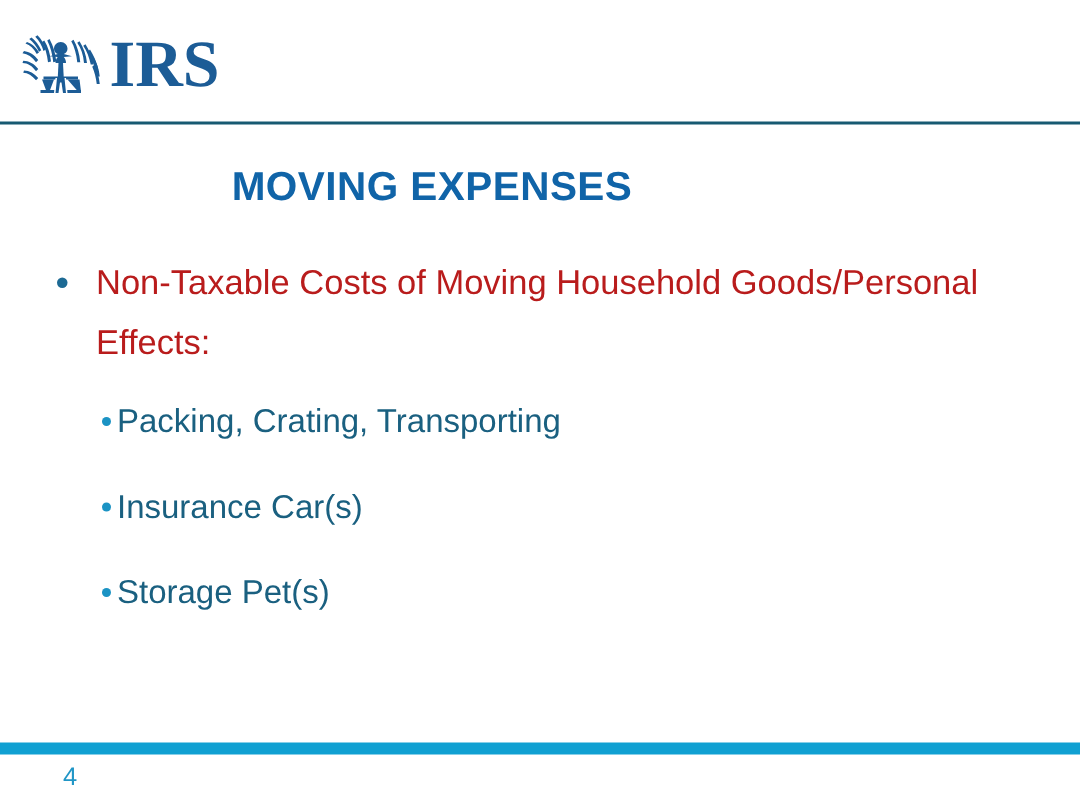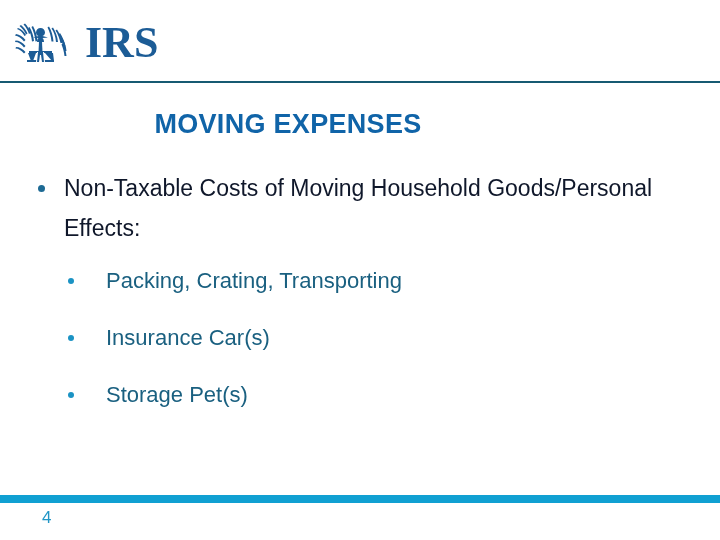--- a/index.html
+++ b/index.html
@@ -46,21 +46,21 @@
     display: block;
   }
 
   .logo-wordmark {
     font-family: "Liberation Serif", "DejaVu Serif", serif;
     font-weight: bold;
     font-size: 44px;
     line-height: 44px;
     letter-spacing: 0px;
     color: #1c5c96;
-    margin-left: 17px;
+    margin-left: 5px;
     padding-bottom: 3px;
     text-align: center;
   }
 
   .header-rule {
     position: absolute;
     left: 0;
     top: 81px;
     width: 720px;
     height: 2px;
@@ -89,41 +89,41 @@
     top: 168px;
     width: 720px;
   }
 
   .bullet-l1 {
     position: relative;
     padding-left: 64px;
     padding-right: 40px;
     font-size: 23px;
     line-height: 40px;
-    color: #0f172a;
+    color: #b91c1c;
     font-family: "Liberation Sans", sans-serif;
   }
 
   .bullet-l1 .dot {
     position: absolute;
     left: 38px;
     top: 17px;
     width: 7px;
     height: 7px;
     border-radius: 50%;
     background: #1d6a94;
   }
 
   .sub-list {
     margin-top: 18px;
   }
 
   .bullet-l2 {
     position: relative;
-    padding-left: 106px;
+    padding-left: 78px;
     padding-right: 20px;
     font-size: 22px;
     line-height: 30px;
     color: #1a6080;
     font-family: "Liberation Sans", sans-serif;
     margin-bottom: 27px;
   }
 
   .bullet-l2 .dot {
     position: absolute;

